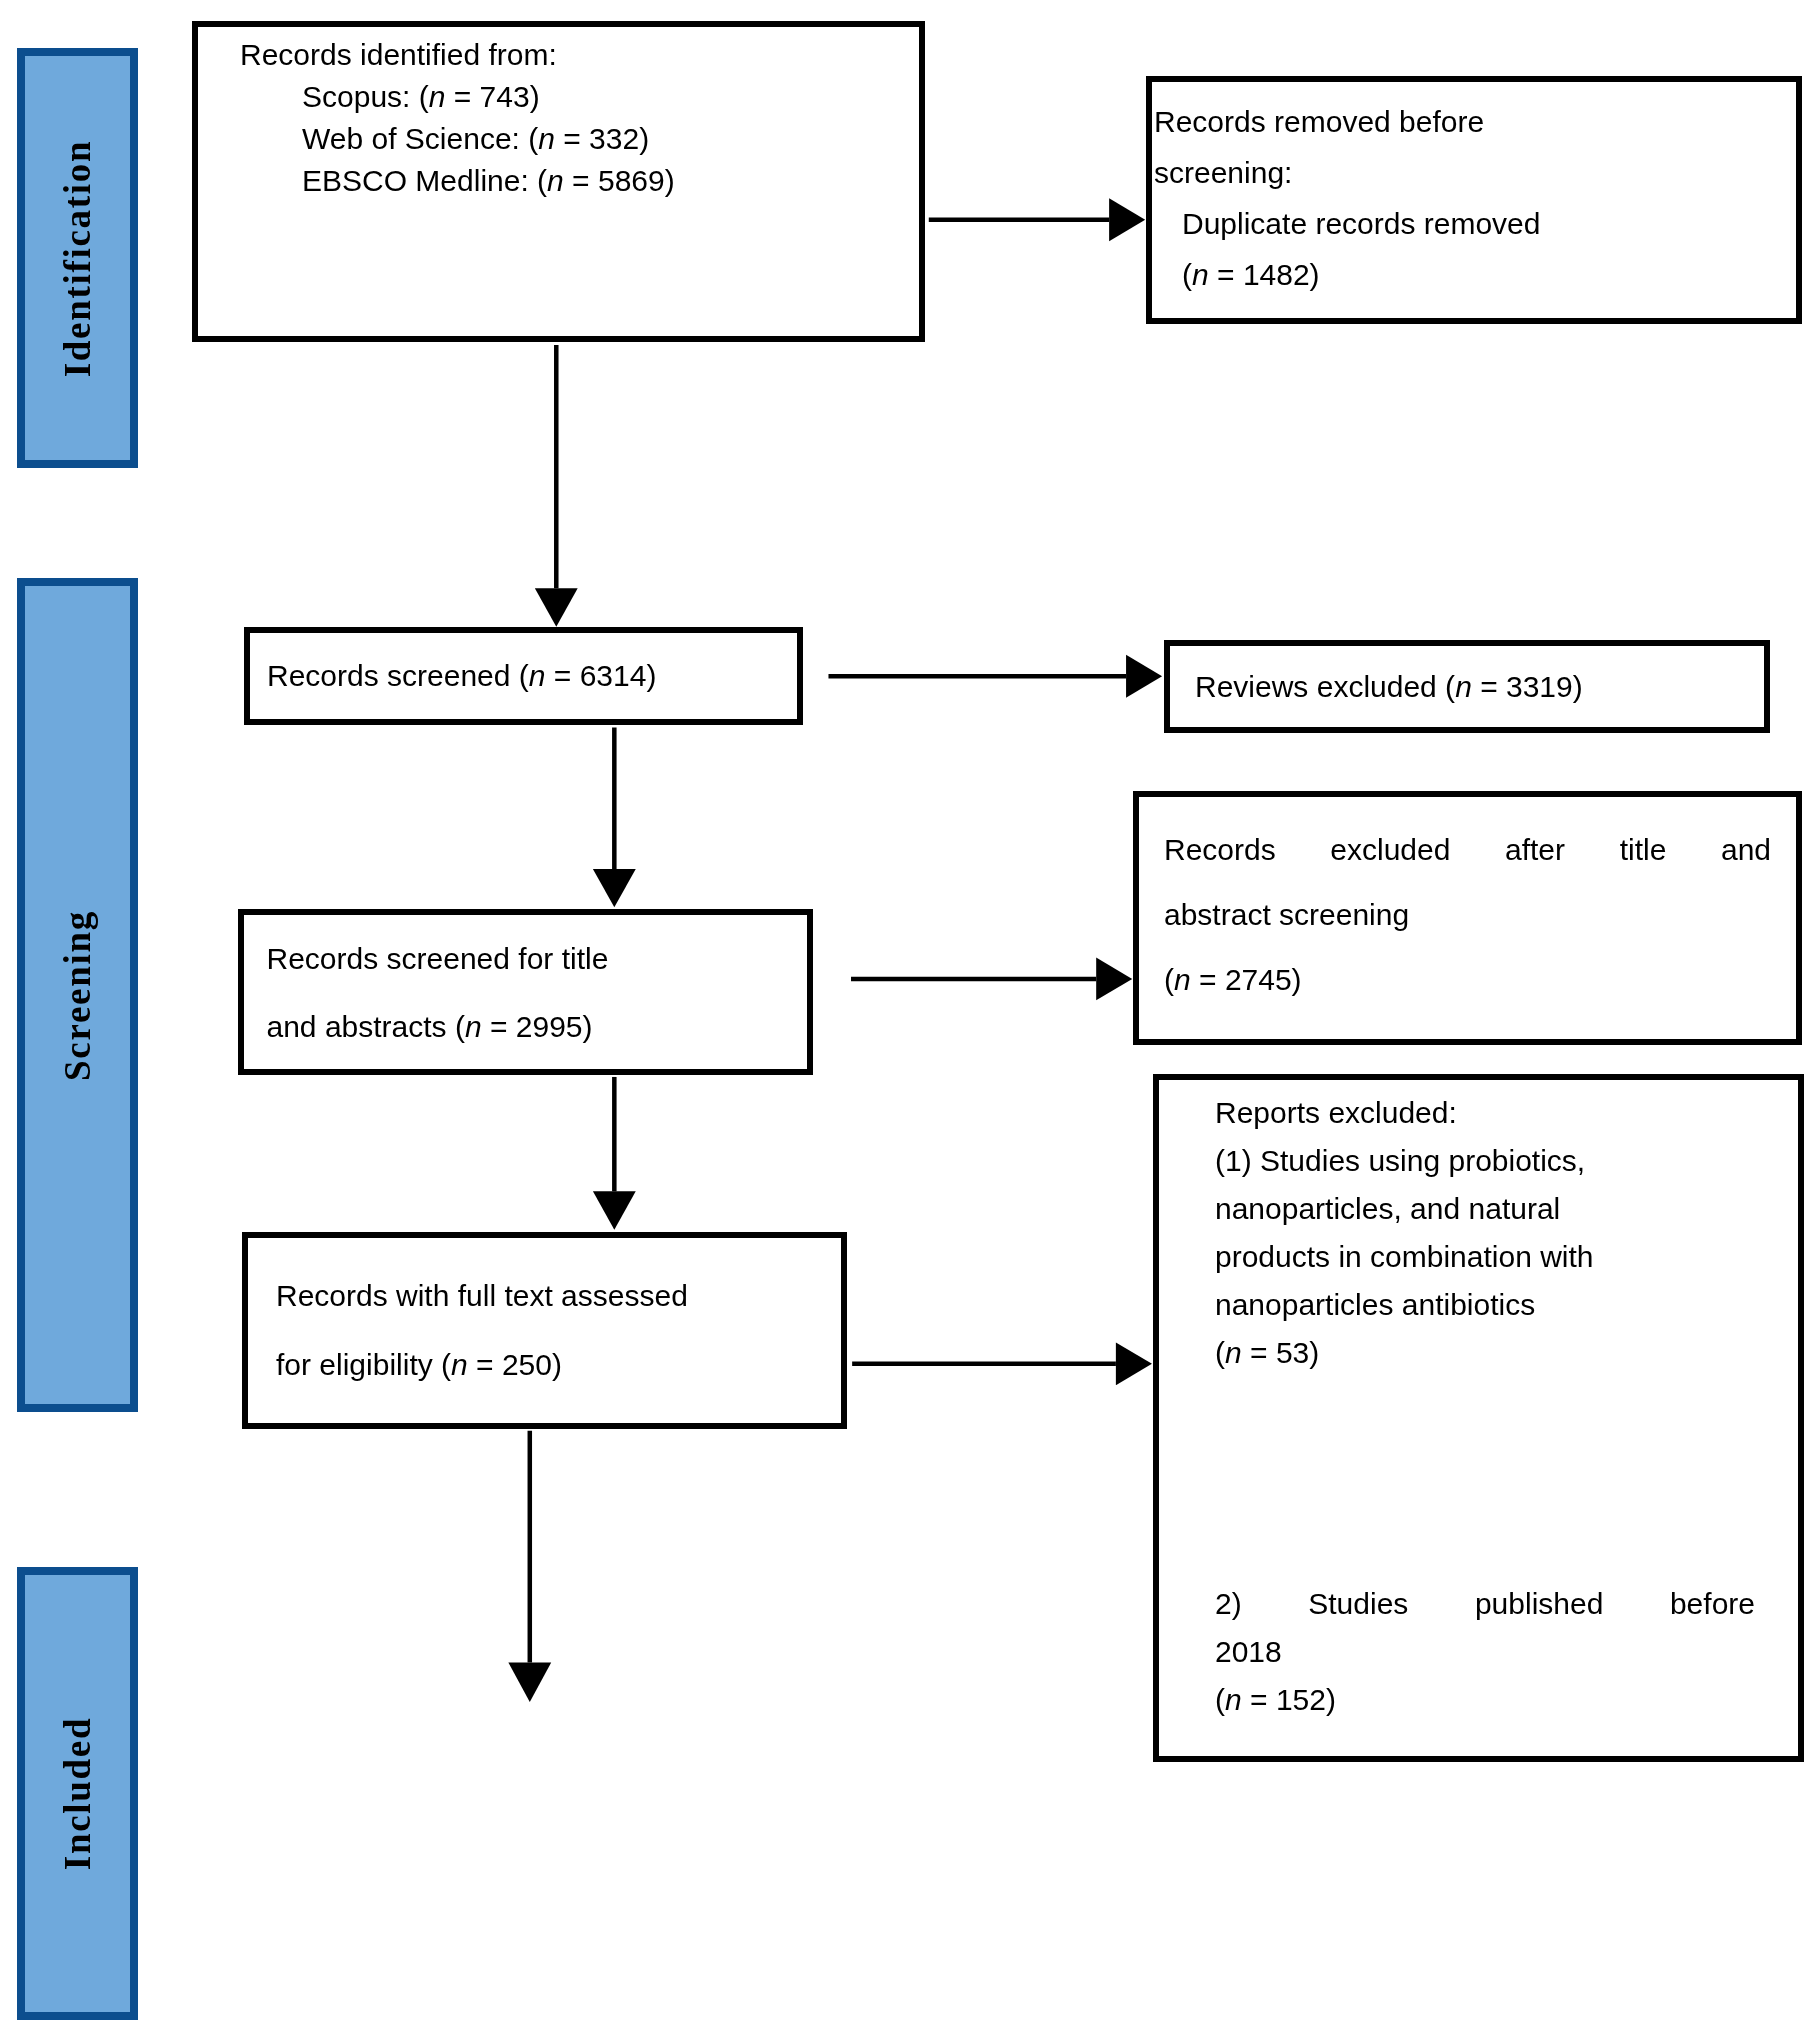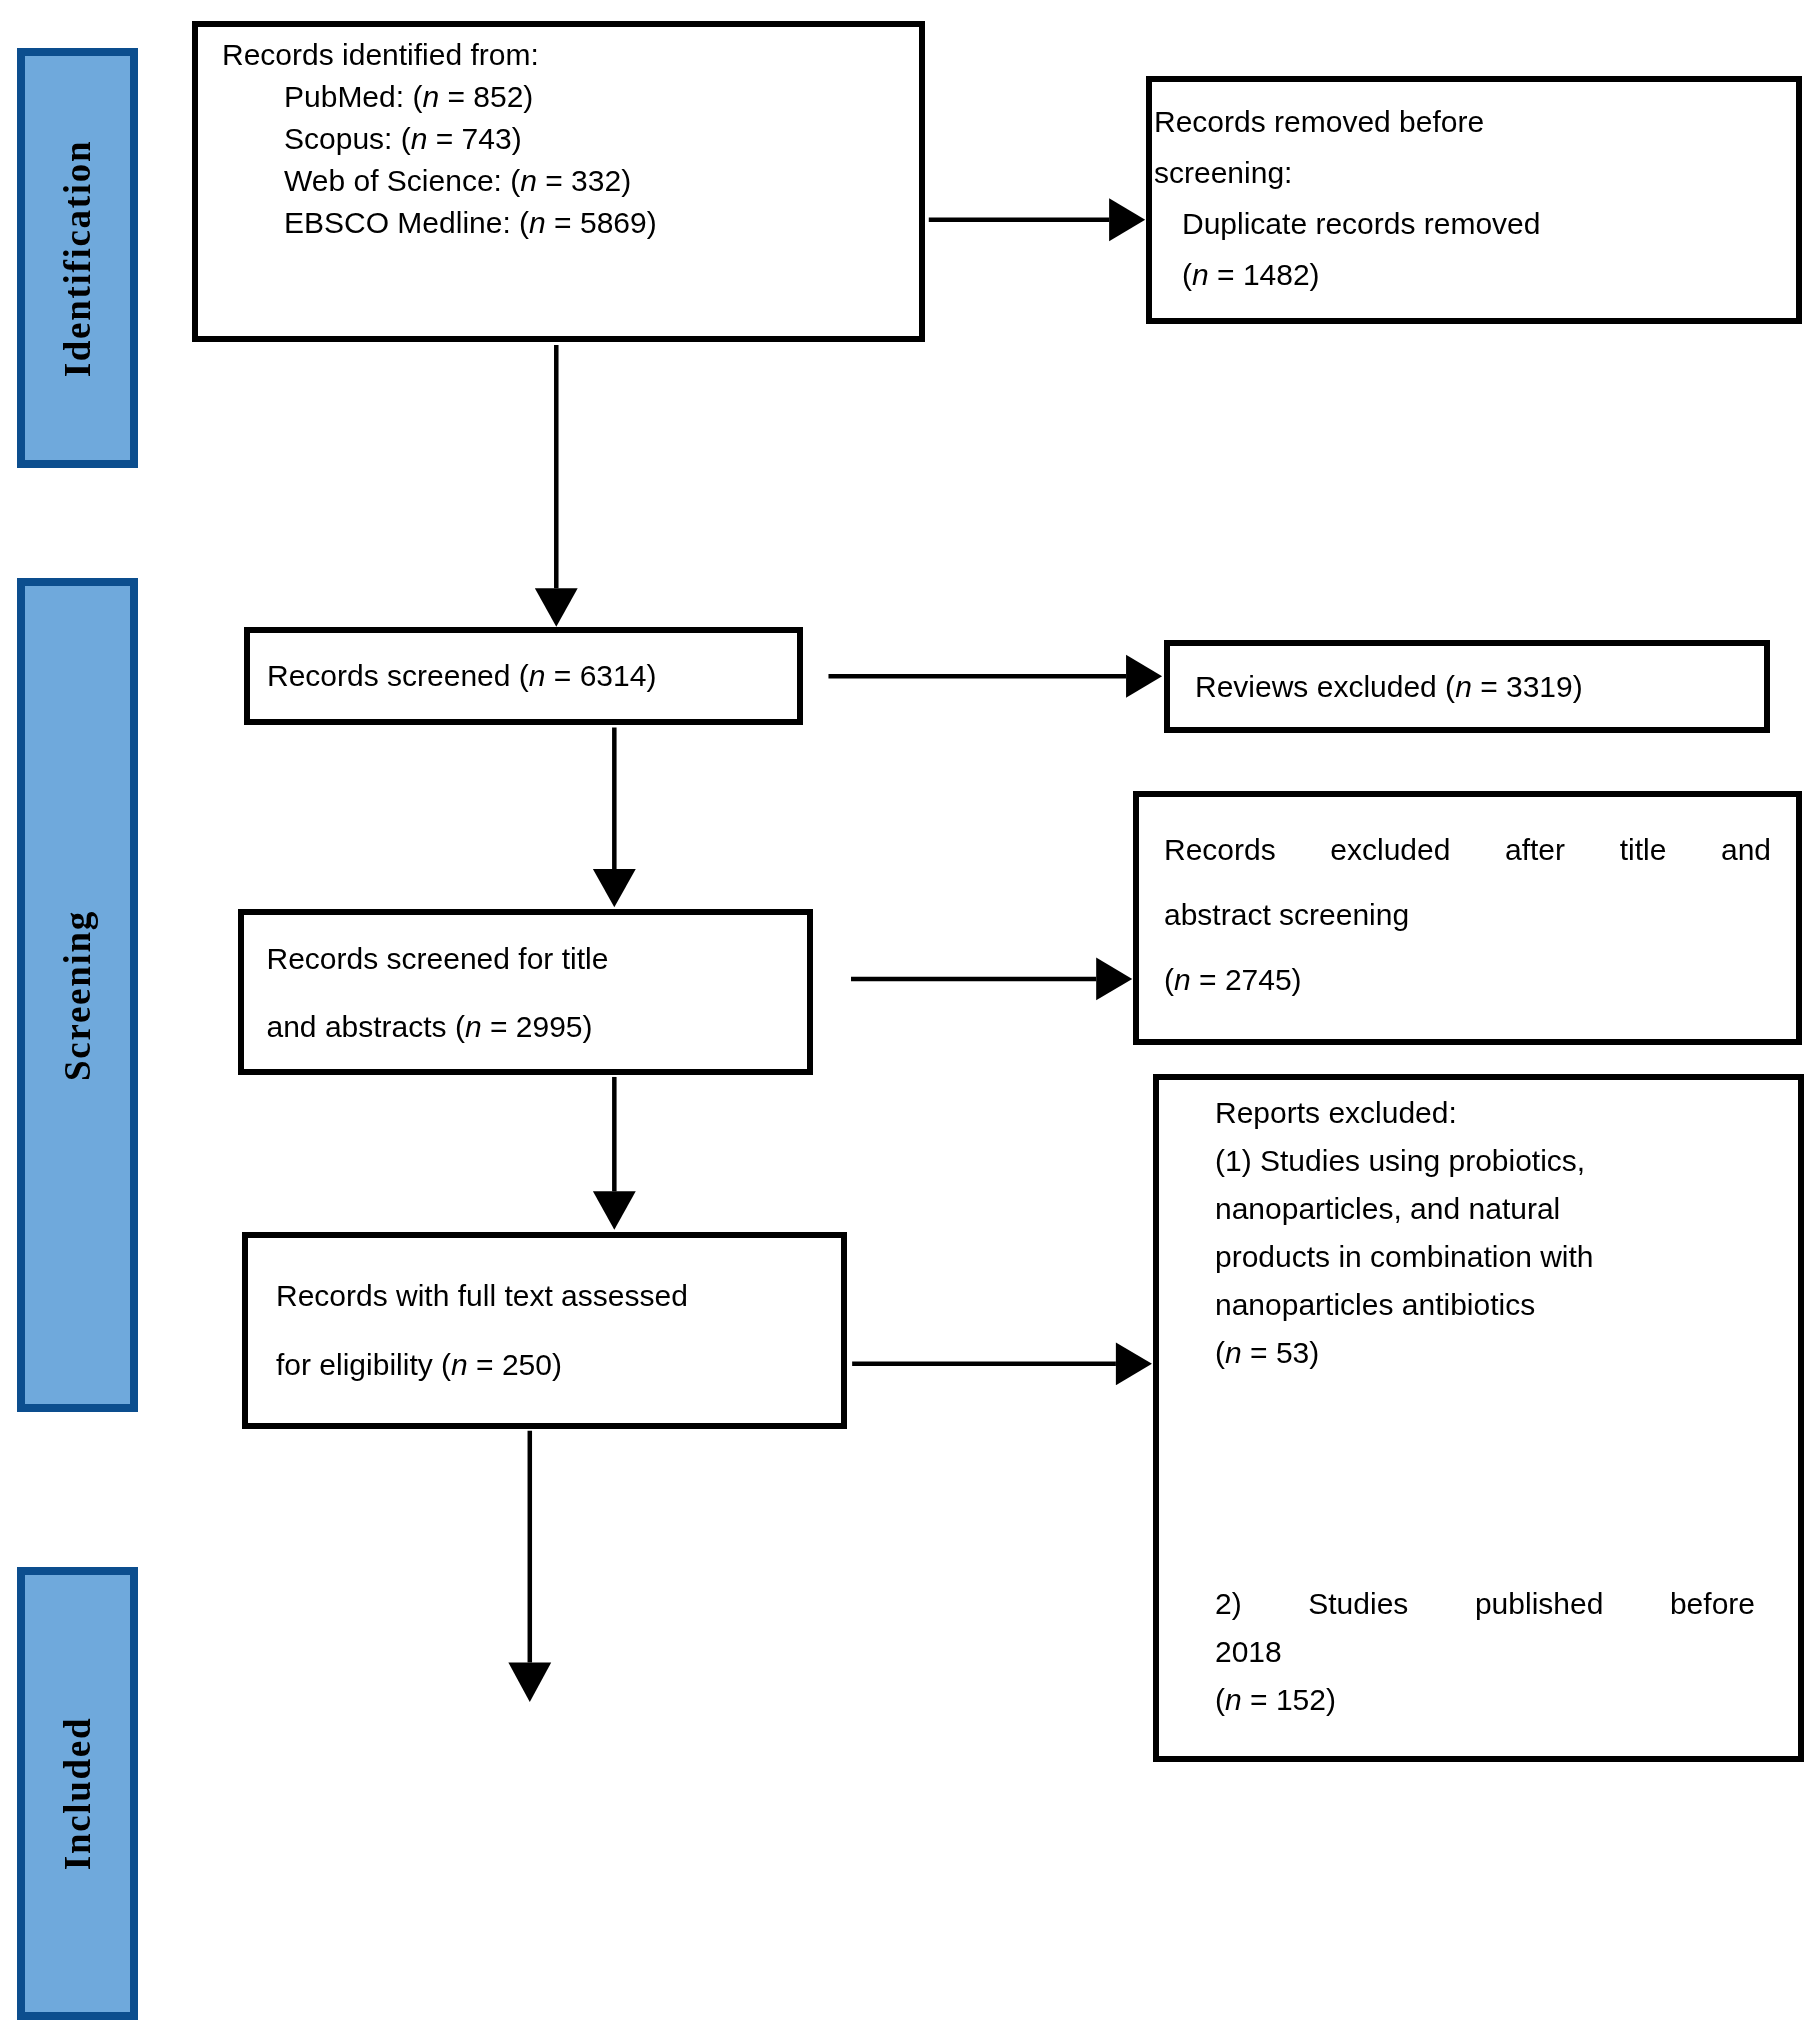--- a/index.html
+++ b/index.html
@@ -42,21 +42,21 @@
     position: absolute;
     background: #ffffff;
     border: 6.8px solid var(--box-border, #000000);
     box-sizing: border-box;
     font-size: 30px;
     line-height: 1;
   }
   .line { white-space: nowrap; }
 
   #box-identified { left: 192px; top: 21.4px; width: 733px; height: 321px; padding: 6.8px 17px 0 24px; }
-  #box-identified .line { height: 42px; line-height: 42px; }
+  #box-identified .line { height: 42px; line-height: 42px; margin-left: 18px; }
   #box-identified .indent { padding-left: 62px; }
 
   #box-removed { left: 1146px; top: 76px; width: 656px; height: 248px; padding: 14px 17px 0 2px; }
   #box-removed .line { height: 51px; line-height: 51px; }
   #box-removed .indent { padding-left: 28px; }
 
   #box-screened { left: 244px; top: 627px; width: 559px; height: 98px; display: flex; align-items: center; padding-left: 17px; }
 
   #box-reviews-excluded { left: 1164px; top: 640px; width: 606px; height: 93px; display: flex; align-items: center; padding-left: 25px; }
 
@@ -96,21 +96,20 @@
   </div>
   <div class="stage" id="stage-screening">
     <span>Screening</span>
   </div>
   <div class="stage" id="stage-included">
     <span>Included</span>
   </div>
 
   <div class="box" id="box-identified">
     <div class="line">Records identified from:</div>
-    <div class="line indent">PubMed: (<i>n</i> = 852)</div>
     <div class="line indent">Scopus: (<i>n</i> = 743)</div>
     <div class="line indent">Web of Science: (<i>n</i> = 332)</div>
     <div class="line indent">EBSCO Medline: (<i>n</i> = 5869)</div>
   </div>
 
   <div class="box" id="box-removed">
     <div class="line">Records removed before</div>
     <div class="line">screening:</div>
     <div class="line indent">Duplicate records removed</div>
     <div class="line indent">(<i>n</i> = 1482)</div>

